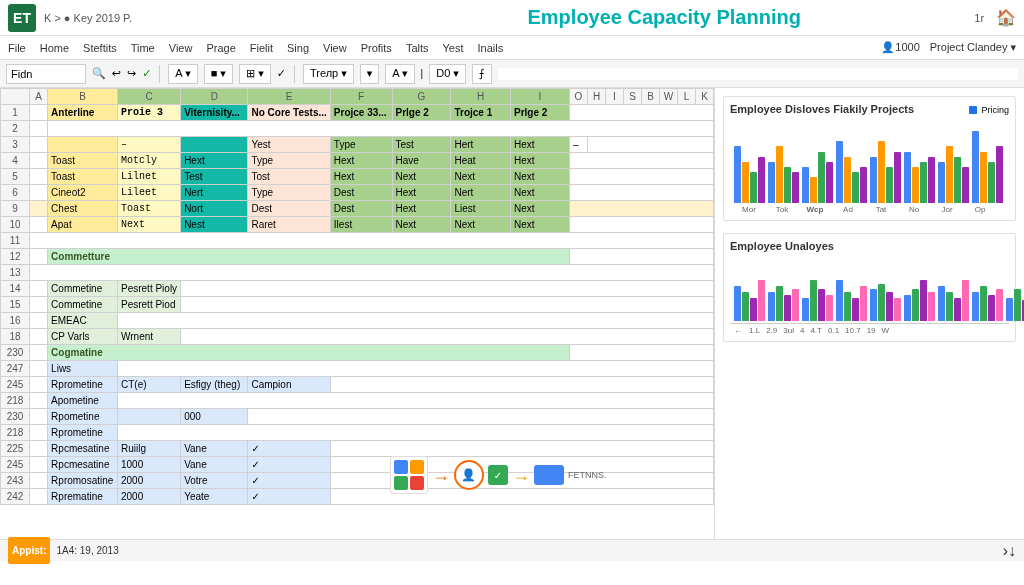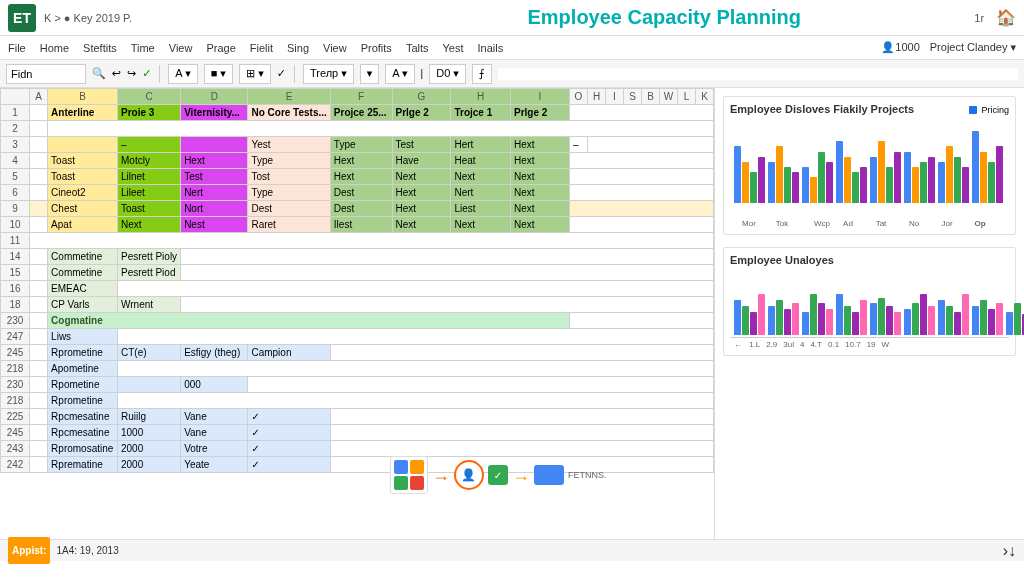--- a/index.html
+++ b/index.html
@@ -50,22 +50,22 @@
     .sheet-table { border-collapse: collapse; font-size: 10px; width: 100%; }
     .sheet-table th, .sheet-table td {
       border: 1px solid #d0d0d0; padding: 1px 3px; white-space: nowrap; height: 16px;
       min-width: 18px;
     }
     .sheet-table th { background: #f5f5f5; text-align: center; font-weight: normal; color: #555; position: sticky; }
     .row-header { background: #f5f5f5; text-align: center; font-weight: normal; color: #555; width: 30px; }
 
     
     .col-b { background: #ffeb99; }
-    .col-c { background: #84cc16; }
-    .col-d { background: #d946ef; }
+    .col-c { background: #fef9c3; font-family: Liberation Mono, monospace; }
+    .col-d { background: #14b8a6; }
     .col-e { background: #fce4d6; }
     .col-f { background: #a8d08d; }
     .col-g { background: #a8d08d; }
     .col-h { background: #a8d08d; }
     .col-i { background: #a8d08d; }
     .col-header-b { background: #ffeb99 !important; }
     .col-header-c { background: #a8d08d !important; }
     .col-header-fg { background: #a8d08d !important; }
 
     .section-header { background: #c6efce; font-weight: bold; color: #375623; }
@@ -167,21 +167,21 @@
       </thead>
       <tbody>
 
         <tr>
           <td class="row-header">1</td>
           <td></td>
           <td class="col-b" style="font-weight:bold;font-size:10px;">Anterline</td>
           <td class="col-c" style="font-weight:bold;font-size:10px;">Proie 3</td>
           <td class="col-d" style="font-weight:bold;font-size:10px;">Viternisity...</td>
           <td class="col-e" style="font-weight:bold;font-size:10px;">No Core Tests...</td>
-          <td class="col-f" style="font-weight:bold;font-size:10px;">Projce 25...</td>
+          <td class="col-f" style="font-weight:bold;font-size:10px;">Projce 33...</td>
           <td class="col-g" style="font-weight:bold;font-size:10px;">Prlge 2</td>
           <td class="col-h" style="font-weight:bold;font-size:10px;">Trojce 1</td>
           <td class="col-i" style="font-weight:bold;font-size:10px;">Prlge 2</td>
           <td colspan="8"></td>
         </tr>
 
         <tr>
           <td class="row-header">2</td>
           <td></td>
           <td colspan="16"></td>
@@ -270,21 +270,31 @@
           <td class="col-h">Next</td>
           <td class="col-i">Next</td>
           <td colspan="8"></td>
         </tr>
 
         <tr>
           <td class="row-header">11</td>
           <td colspan="17"></td>
         </tr>
 
-
+        <tr>
+          <td class="row-header">12</td>
+          <td></td>
+          <td class="section-header" colspan="8">Commetture</td>
+          <td colspan="8"></td>
+        </tr>
+
+        <tr>
+          <td class="row-header">13</td>
+          <td colspan="17"></td>
+        </tr>
 
         <tr>
           <td class="row-header">14</td>
           <td></td>
           <td class="sub-header">Commetine</td>
           <td class="sub-header">Pesrett Pioly</td>
           <td colspan="14"></td>
         </tr>
 
         <tr>
@@ -470,29 +480,29 @@
             <div style="width: 7px; height: 46px; background: rgb(52, 168, 83); border-radius: 1px 1px 0px 0px;"></div>
             <div style="width: 7px; height: 36px; background: rgb(156, 39, 176); border-radius: 1px 1px 0px 0px;"></div>
           </div>
           <div style="display: flex; align-items: flex-end; gap: 1px;">
             <div style="width: 7px; height: 72px; background: rgb(66, 133, 244); border-radius: 1px 1px 0px 0px;"></div>
             <div style="width: 7px; height: 51px; background: rgb(255, 153, 0); border-radius: 1px 1px 0px 0px;"></div>
             <div style="width: 7px; height: 41px; background: rgb(52, 168, 83); border-radius: 1px 1px 0px 0px;"></div>
             <div style="width: 7px; height: 57px; background: rgb(156, 39, 176); border-radius: 1px 1px 0px 0px;"></div>
           </div>
         </div>
-      <div style="display:flex;gap:3px;font-size:8px;color:#666;padding:0 4px;margin-top:16px;">
+      <div style="display:flex;gap:3px;font-size:8px;color:#666;padding:0 4px;margin-top:2px;">
       <span style="width: 30px; text-align: center; font-size: 8px; color: rgb(102, 102, 102);">Mor</span>
           <span style="width: 30px; text-align: center; font-size: 8px; color: rgb(102, 102, 102);">Tok</span>
-          <span style="width: 30px; text-align: right; font-size: 8px; color: rgb(102, 102, 102);">Wcp</span>
+          <span style="width: 30px; text-align: center; font-size: 8px; color: rgb(102, 102, 102); font-weight: bold;">Wcp</span>
           <span style="width: 30px; text-align: center; font-size: 8px; color: rgb(102, 102, 102);">Ad</span>
           <span style="width: 30px; text-align: center; font-size: 8px; color: rgb(102, 102, 102);">Tat</span>
           <span style="width: 30px; text-align: center; font-size: 8px; color: rgb(102, 102, 102);">No</span>
           <span style="width: 30px; text-align: center; font-size: 8px; color: rgb(102, 102, 102);">Jor</span>
-          <span style="width: 30px; text-align: center; font-size: 8px; color: rgb(102, 102, 102); font-weight: bold;">Op</span>
+          <span style="width: 30px; text-align: center; font-size: 8px; color: rgb(102, 102, 102);">Op</span>
         </div>
     </div>
 
     <div class="chart-container">
       <span class="chart-title">Employee Unaloyes</span>
       <div style="display:flex;align-items:flex-end;gap:3px;height:65px;padding:0 4px;margin-top:4px;">
       <div style="display: flex; align-items: flex-end; gap: 1px;">
             <div style="width: 7px; height: 35px; background: rgb(66, 133, 244); border-radius: 1px 1px 0px 0px;"></div>
             <div style="width: 7px; height: 29px; background: rgb(52, 168, 83); border-radius: 1px 1px 0px 0px;"></div>
             <div style="width: 7px; height: 23px; background: rgb(156, 39, 176); border-radius: 1px 1px 0px 0px;"></div>

